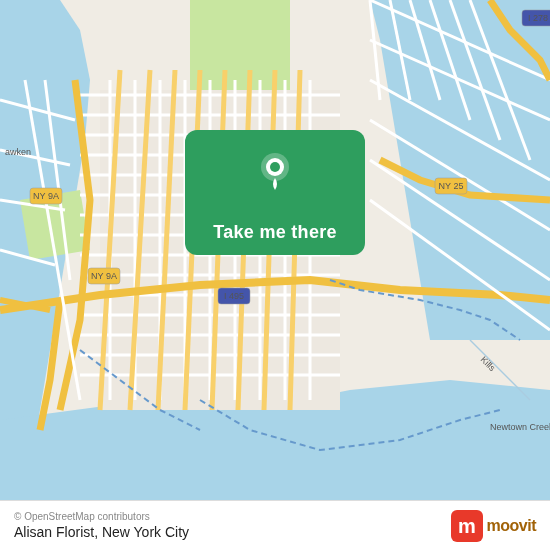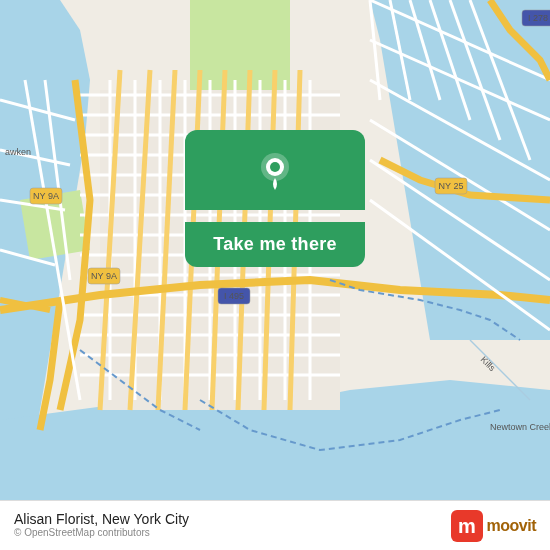--- a/index.html
+++ b/index.html
@@ -28,21 +28,21 @@
 
     
     #button-overlay {
       position: absolute;
       top: 130px;
       left: 50%;
       transform: translateX(-50%);
       display: flex;
       flex-direction: column;
       align-items: center;
-      gap: 12px;
+      gap: 0;
     }
 
     #map-pin-area {
       background-color: #2e9e5e;
       border-radius: 12px 12px 0 0;
       width: 180px;
       height: 80px;
       display: flex;
       align-items: center;
       justify-content: center;
@@ -245,22 +245,22 @@
 
         <path d="M22,30 Q18,36 22,42 Q26,36 22,30 Z" fill="white"></path>
       </svg>
     </div>
     <button id="take-me-there-btn">Take me there</button>
   </div>
 </div>
 
 <div id="bottom-bar">
   <div id="location-info">
+    <span id="copyright-text">© OpenStreetMap contributors</span>
     <span id="location-name">Alisan Florist, New York City</span>
-    <span id="copyright-text">© OpenStreetMap contributors</span>
   </div>
   <div id="moovit-logo">
 
     <svg width="32" height="32" viewBox="0 0 32 32" xmlns="http://www.w3.org/2000/svg">
       <rect width="32" height="32" rx="6" fill="#e8392a"></rect>
       <text x="16" y="23" text-anchor="middle" font-family="Arial" font-weight="900" font-size="20" fill="white">m</text>
     </svg>
     <span class="moovit-text">moovit</span>
   </div>
 </div>

